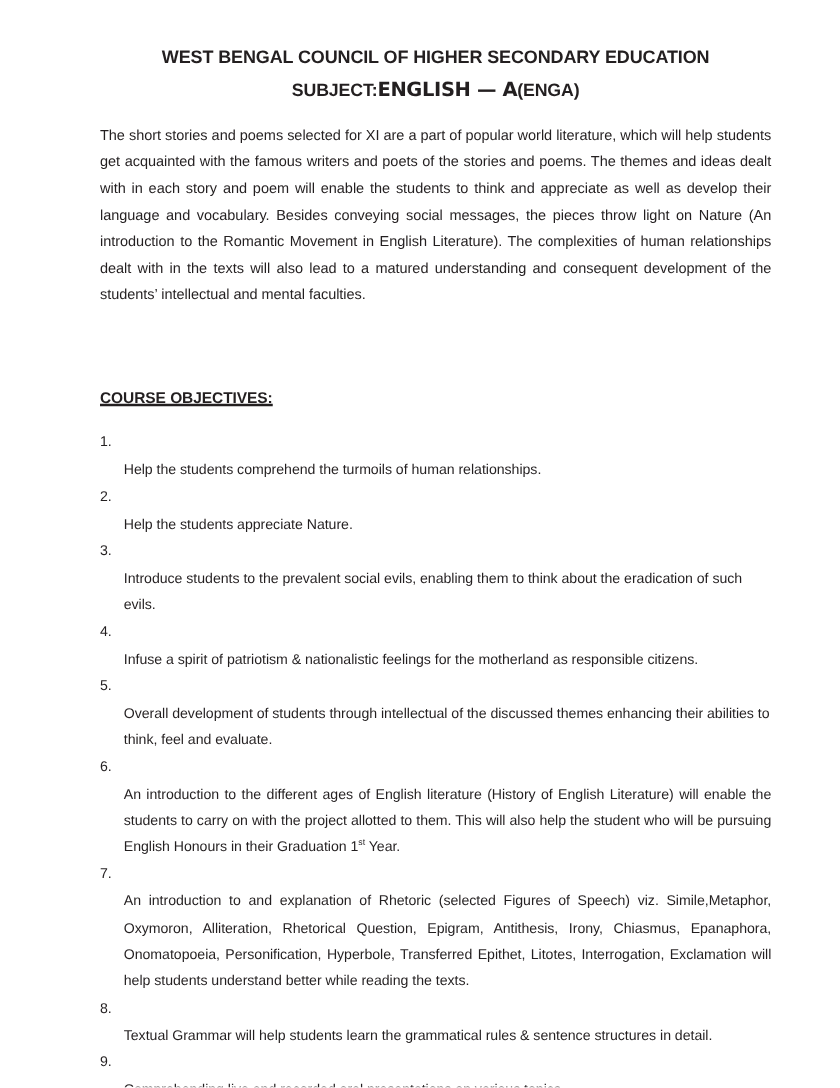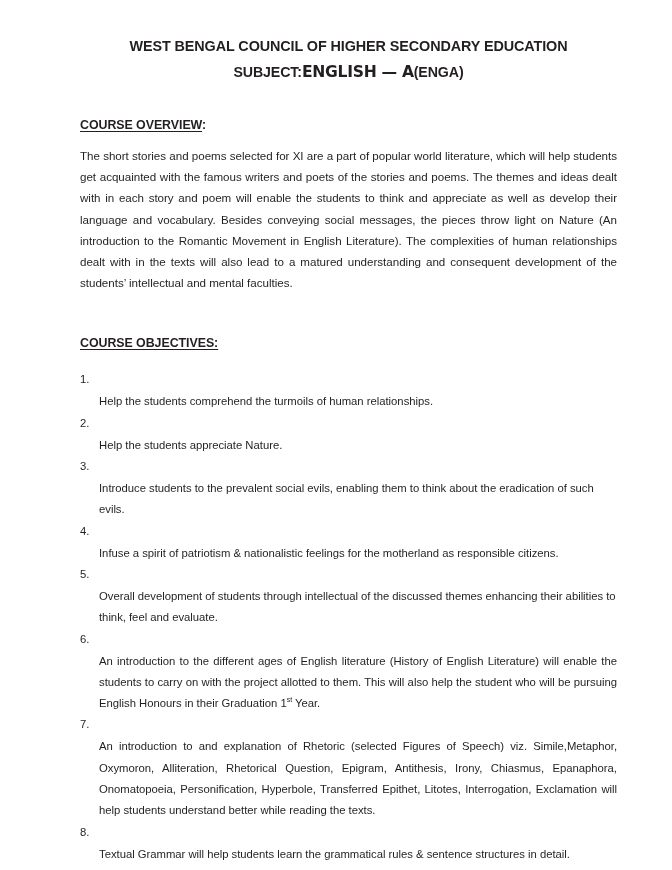--- a/index.html
+++ b/index.html
@@ -66,21 +66,21 @@
     font-size: 12.4px;
     line-height: 16px;
     letter-spacing: -0.05px;
   }
   .section-heading .uline {
     text-decoration: underline;
     text-underline-offset: 2px;
     text-decoration-thickness: 1.3px;
   }
   #overview-heading-wrap { margin-top: 32px; }
-  #objectives-heading-wrap { margin-top: 42px; }
+  #objectives-heading-wrap { margin-top: 64px; text-decoration: underline; }
 
   
   .overview-para {
     margin-top: 12px;
     font-size: 11.6px;
     line-height: 21.2px;
     text-align: justify;
     text-justify: inter-word;
     letter-spacing: -0.02px;
   }
@@ -121,21 +121,20 @@
 <body>
 
 <div class="page">
   <div class="content">
 
     <div class="title-block">
       <div class="title-line l1">WEST BENGAL COUNCIL OF HIGHER SECONDARY EDUCATION</div>
       <div class="title-line l3"><span>SUBJECT:</span><span class="subject-big">ENGLISH — A</span><span>(ENGA)</span></div>
     </div>
 
-    <div id="overview-heading-wrap" class="section-heading"><span class="uline">COURSE OVERVIEW</span><span>:</span></div>
 
     <div class="overview-para">The short stories and poems selected for XI are a part of popular world literature, which will help students get acquainted with the famous writers and poets of the stories and poems. The themes and ideas dealt with in each story and poem will enable the students to think and appreciate as well as develop their language and vocabulary. Besides conveying social messages, the pieces throw light on Nature (An introduction to the Romantic Movement in English Literature). The complexities of human relationships dealt with in the texts will also lead to a matured understanding and consequent development of the students’ intellectual and mental faculties.</div>
 
     <div id="objectives-heading-wrap" class="section-heading"><span class="uline">COURSE OBJECTIVES:</span></div>
 
     <div class="obj-list" id="objectives-list">
         <div class="obj-item">
           <span class="obj-num">1.</span>
           <span class="obj-text">Help the students comprehend the turmoils of human relationships.</span>
         </div>

